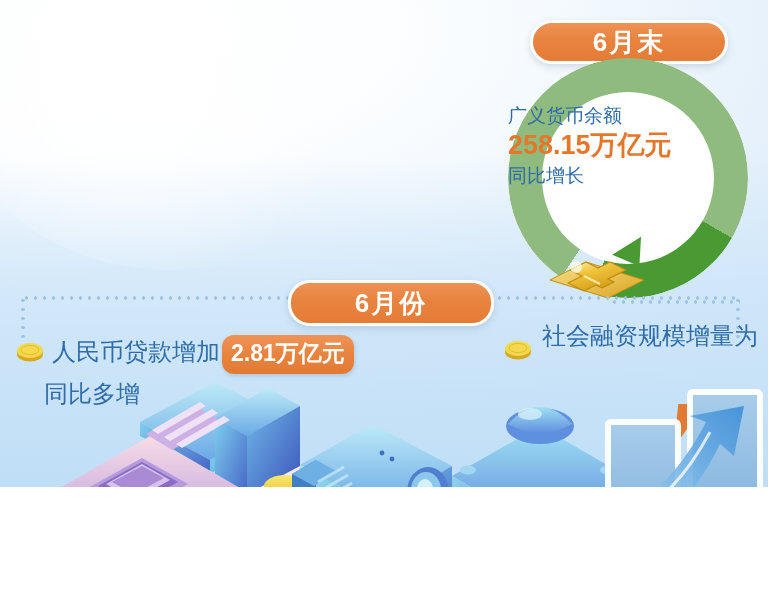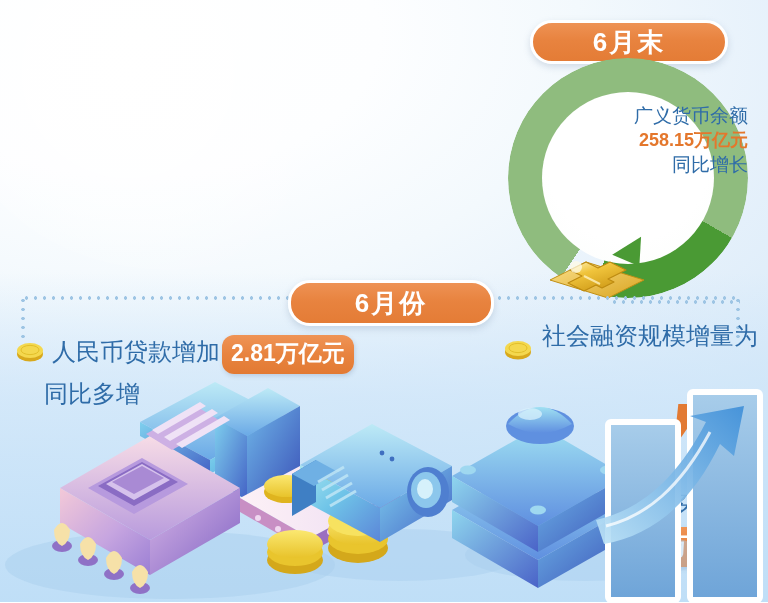--- a/index.html
+++ b/index.html
@@ -3,21 +3,21 @@
 <meta charset="utf-8">
 <title>Finance Infographic</title>
 <style>
   html,body{margin:0;padding:0;}
   body{
     width:768px;height:603px;overflow:hidden;
     font-family:"Liberation Sans","DejaVu Sans",sans-serif;
     background:#ffffff;
   }
   #stage{
-    position:relative;width:768px;height:602px;overflow:hidden;
+    position:relative;width:768px;height:487px;overflow:hidden;
     background:
       radial-gradient(120% 90% at 18% 6%, #ffffff 0%, #fdfeff 26%, #f3f9fd 48%, #e6f1fb 70%, #d7e9f8 100%);
   }
   
   .bg-wash{
     position:absolute;left:0;right:0;bottom:0;height:330px;
     background:linear-gradient(to bottom, rgba(214,234,250,0) 0%, rgba(205,229,249,.75) 38%, rgba(190,222,247,.95) 100%);
     pointer-events:none;
   }
   .bg-wash2{
@@ -60,24 +60,24 @@
   
   #donut-arrow{
     position:absolute;left:108px;top:186px;width:0;height:0;
     border-left:17px solid transparent;border-right:17px solid transparent;
     border-top:24px solid #4a9a34;
     transform:rotate(-32deg);
   }
 
   
   #donut-text{position:absolute;left:0;top:0;width:240px;height:240px;
-    display:flex;flex-direction:column;align-items:flex-end;justify-content:flex-start;
+    display:flex;flex-direction:column;align-items:flex-start;justify-content:flex-start;
     padding-top:46px;box-sizing:border-box;pointer-events:none;}
   .d-lbl{font-size:19px;color:#2f6ca8;line-height:1.25;margin-bottom:2px;white-space:nowrap;}
-  .d-big{font-size:18px;font-weight:bold;color:#e4772c;line-height:1.15;margin-bottom:3px;white-space:nowrap;}
+  .d-big{font-size:27px;font-weight:bold;color:#e4772c;line-height:1.15;margin-bottom:3px;white-space:nowrap;}
   .d-pct{font-size:26px;font-weight:bold;color:#e4772c;line-height:1.1;white-space:nowrap;}
 
   
   #gold{position:absolute;left:540px;top:240px;width:118px;height:66px;}
 
   
   .dots{position:absolute;pointer-events:none;}
   #dots-left-h{left:22px;top:296px;width:268px;height:4px;
     background-image:radial-gradient(circle,#9ec5e4 1.6px, rgba(0,0,0,0) 1.9px);
     background-size:9px 4px;background-repeat:repeat-x;}

